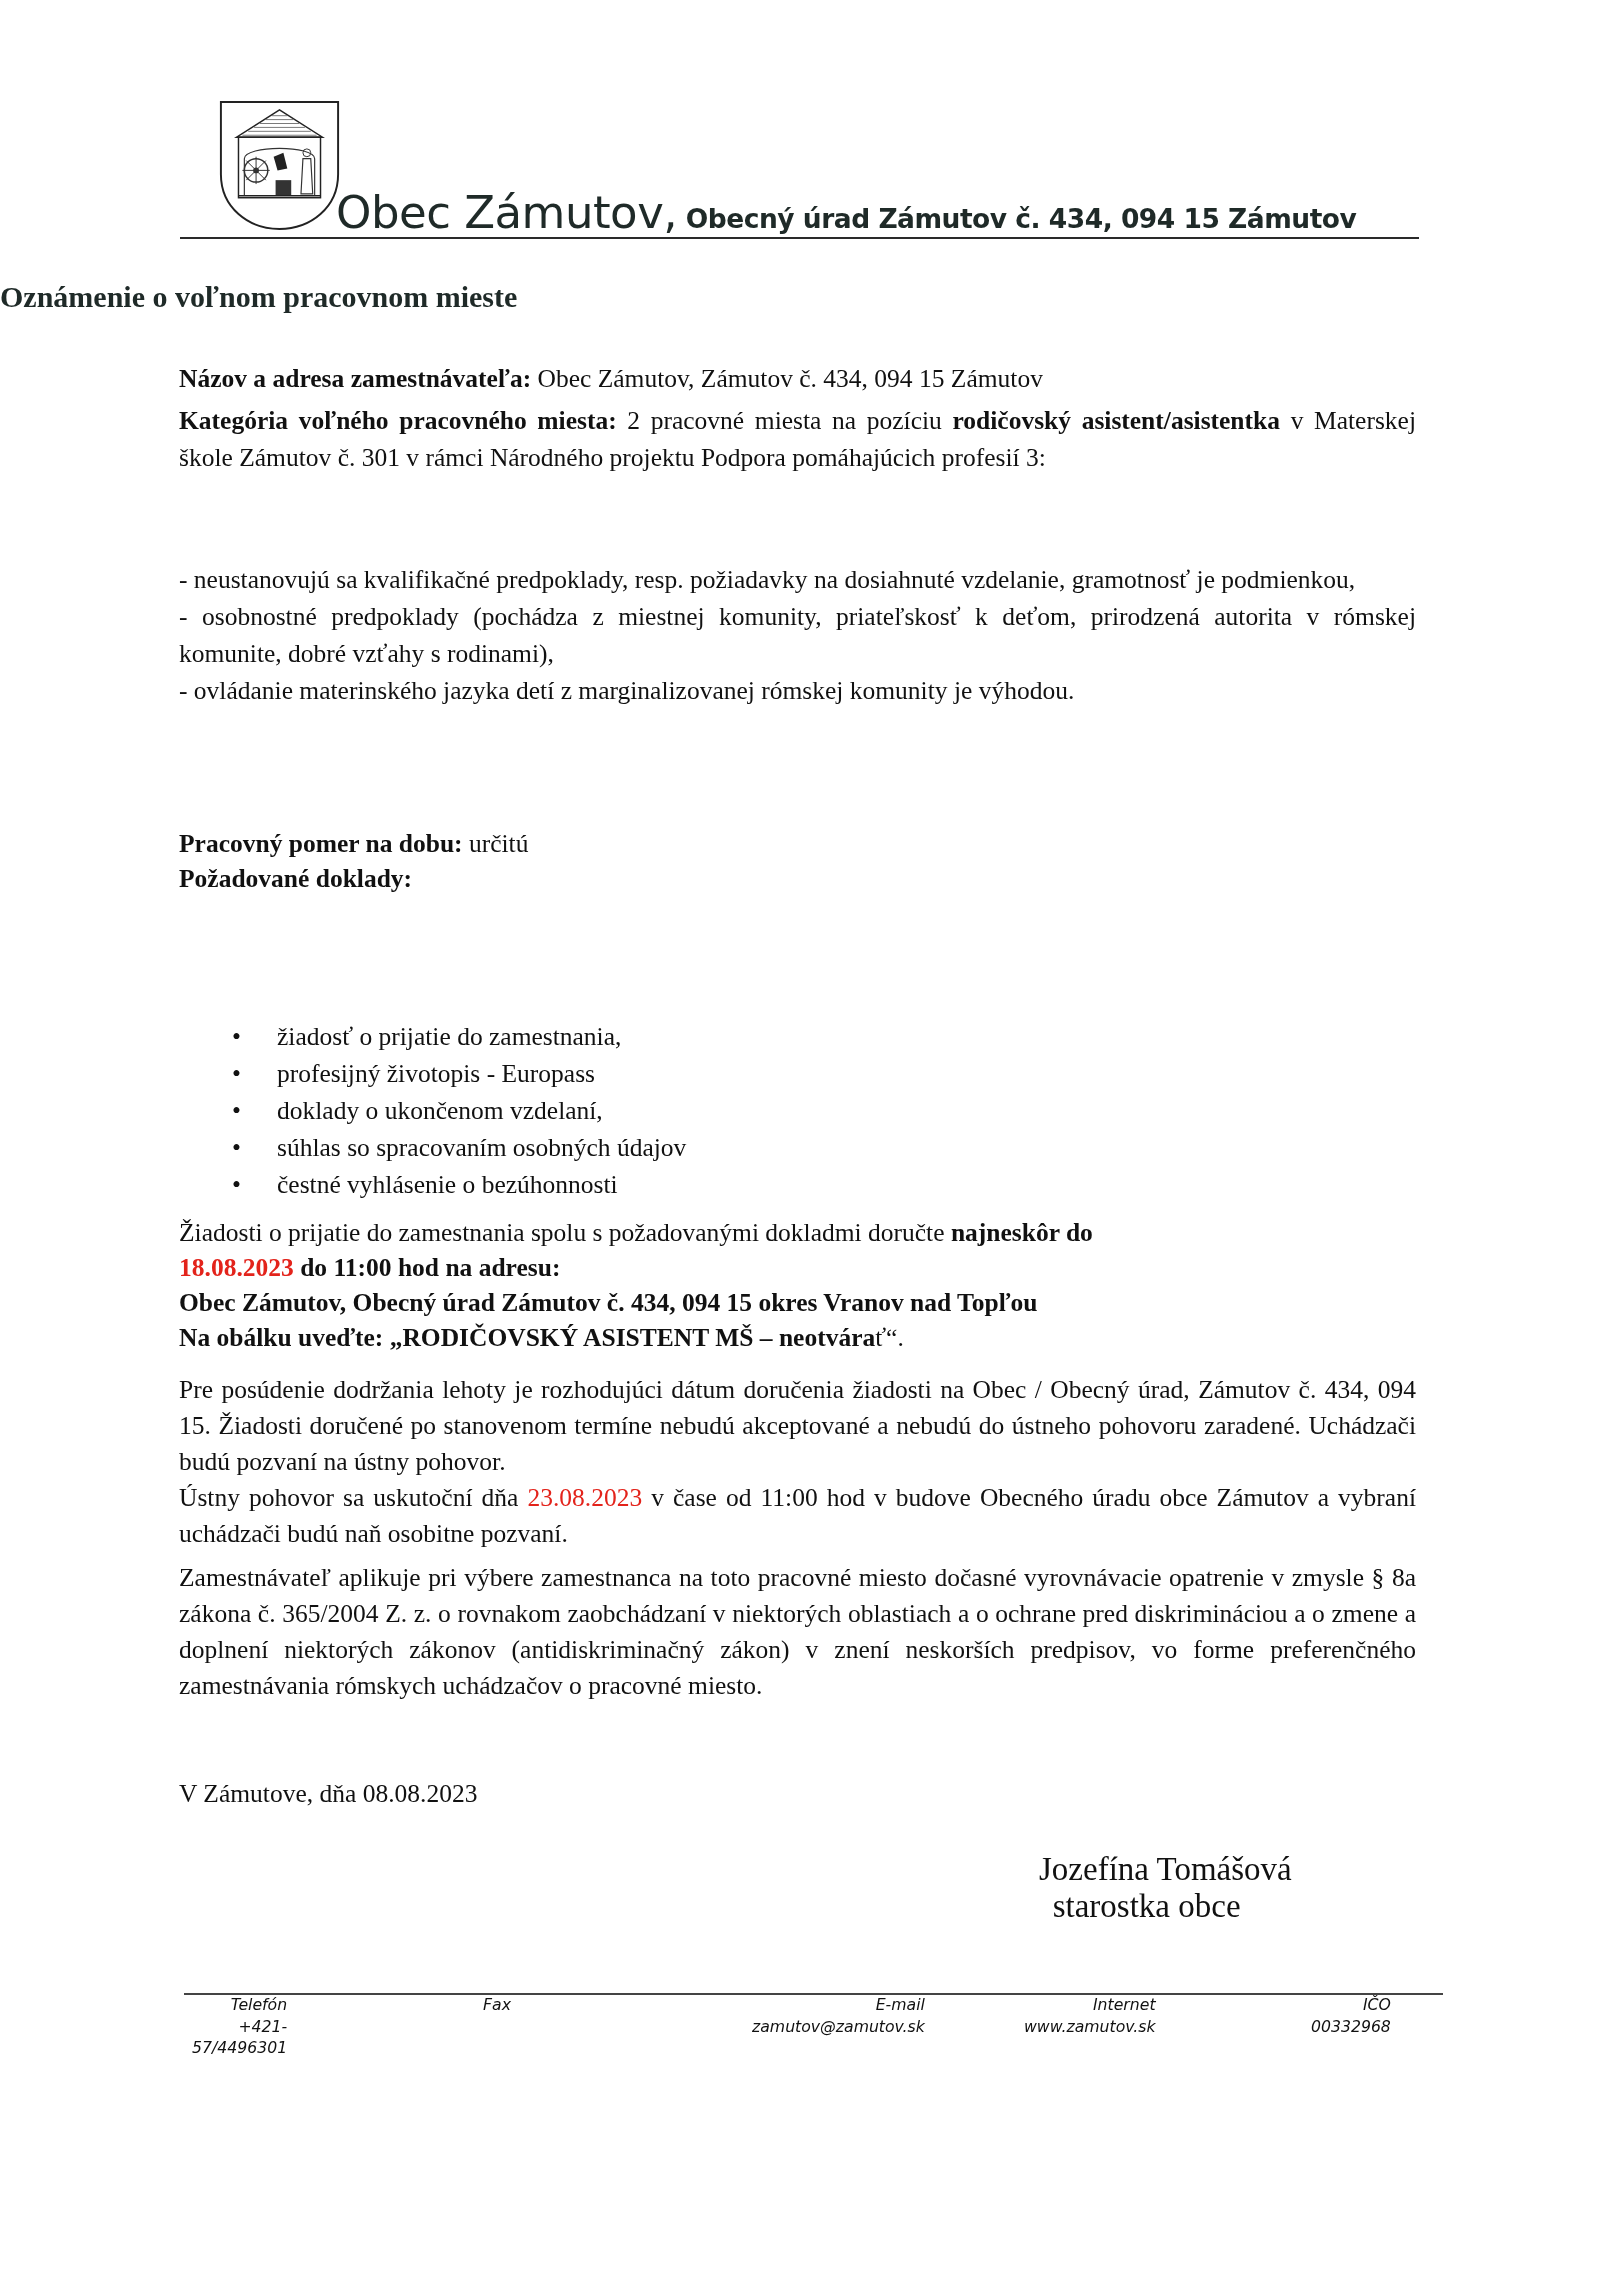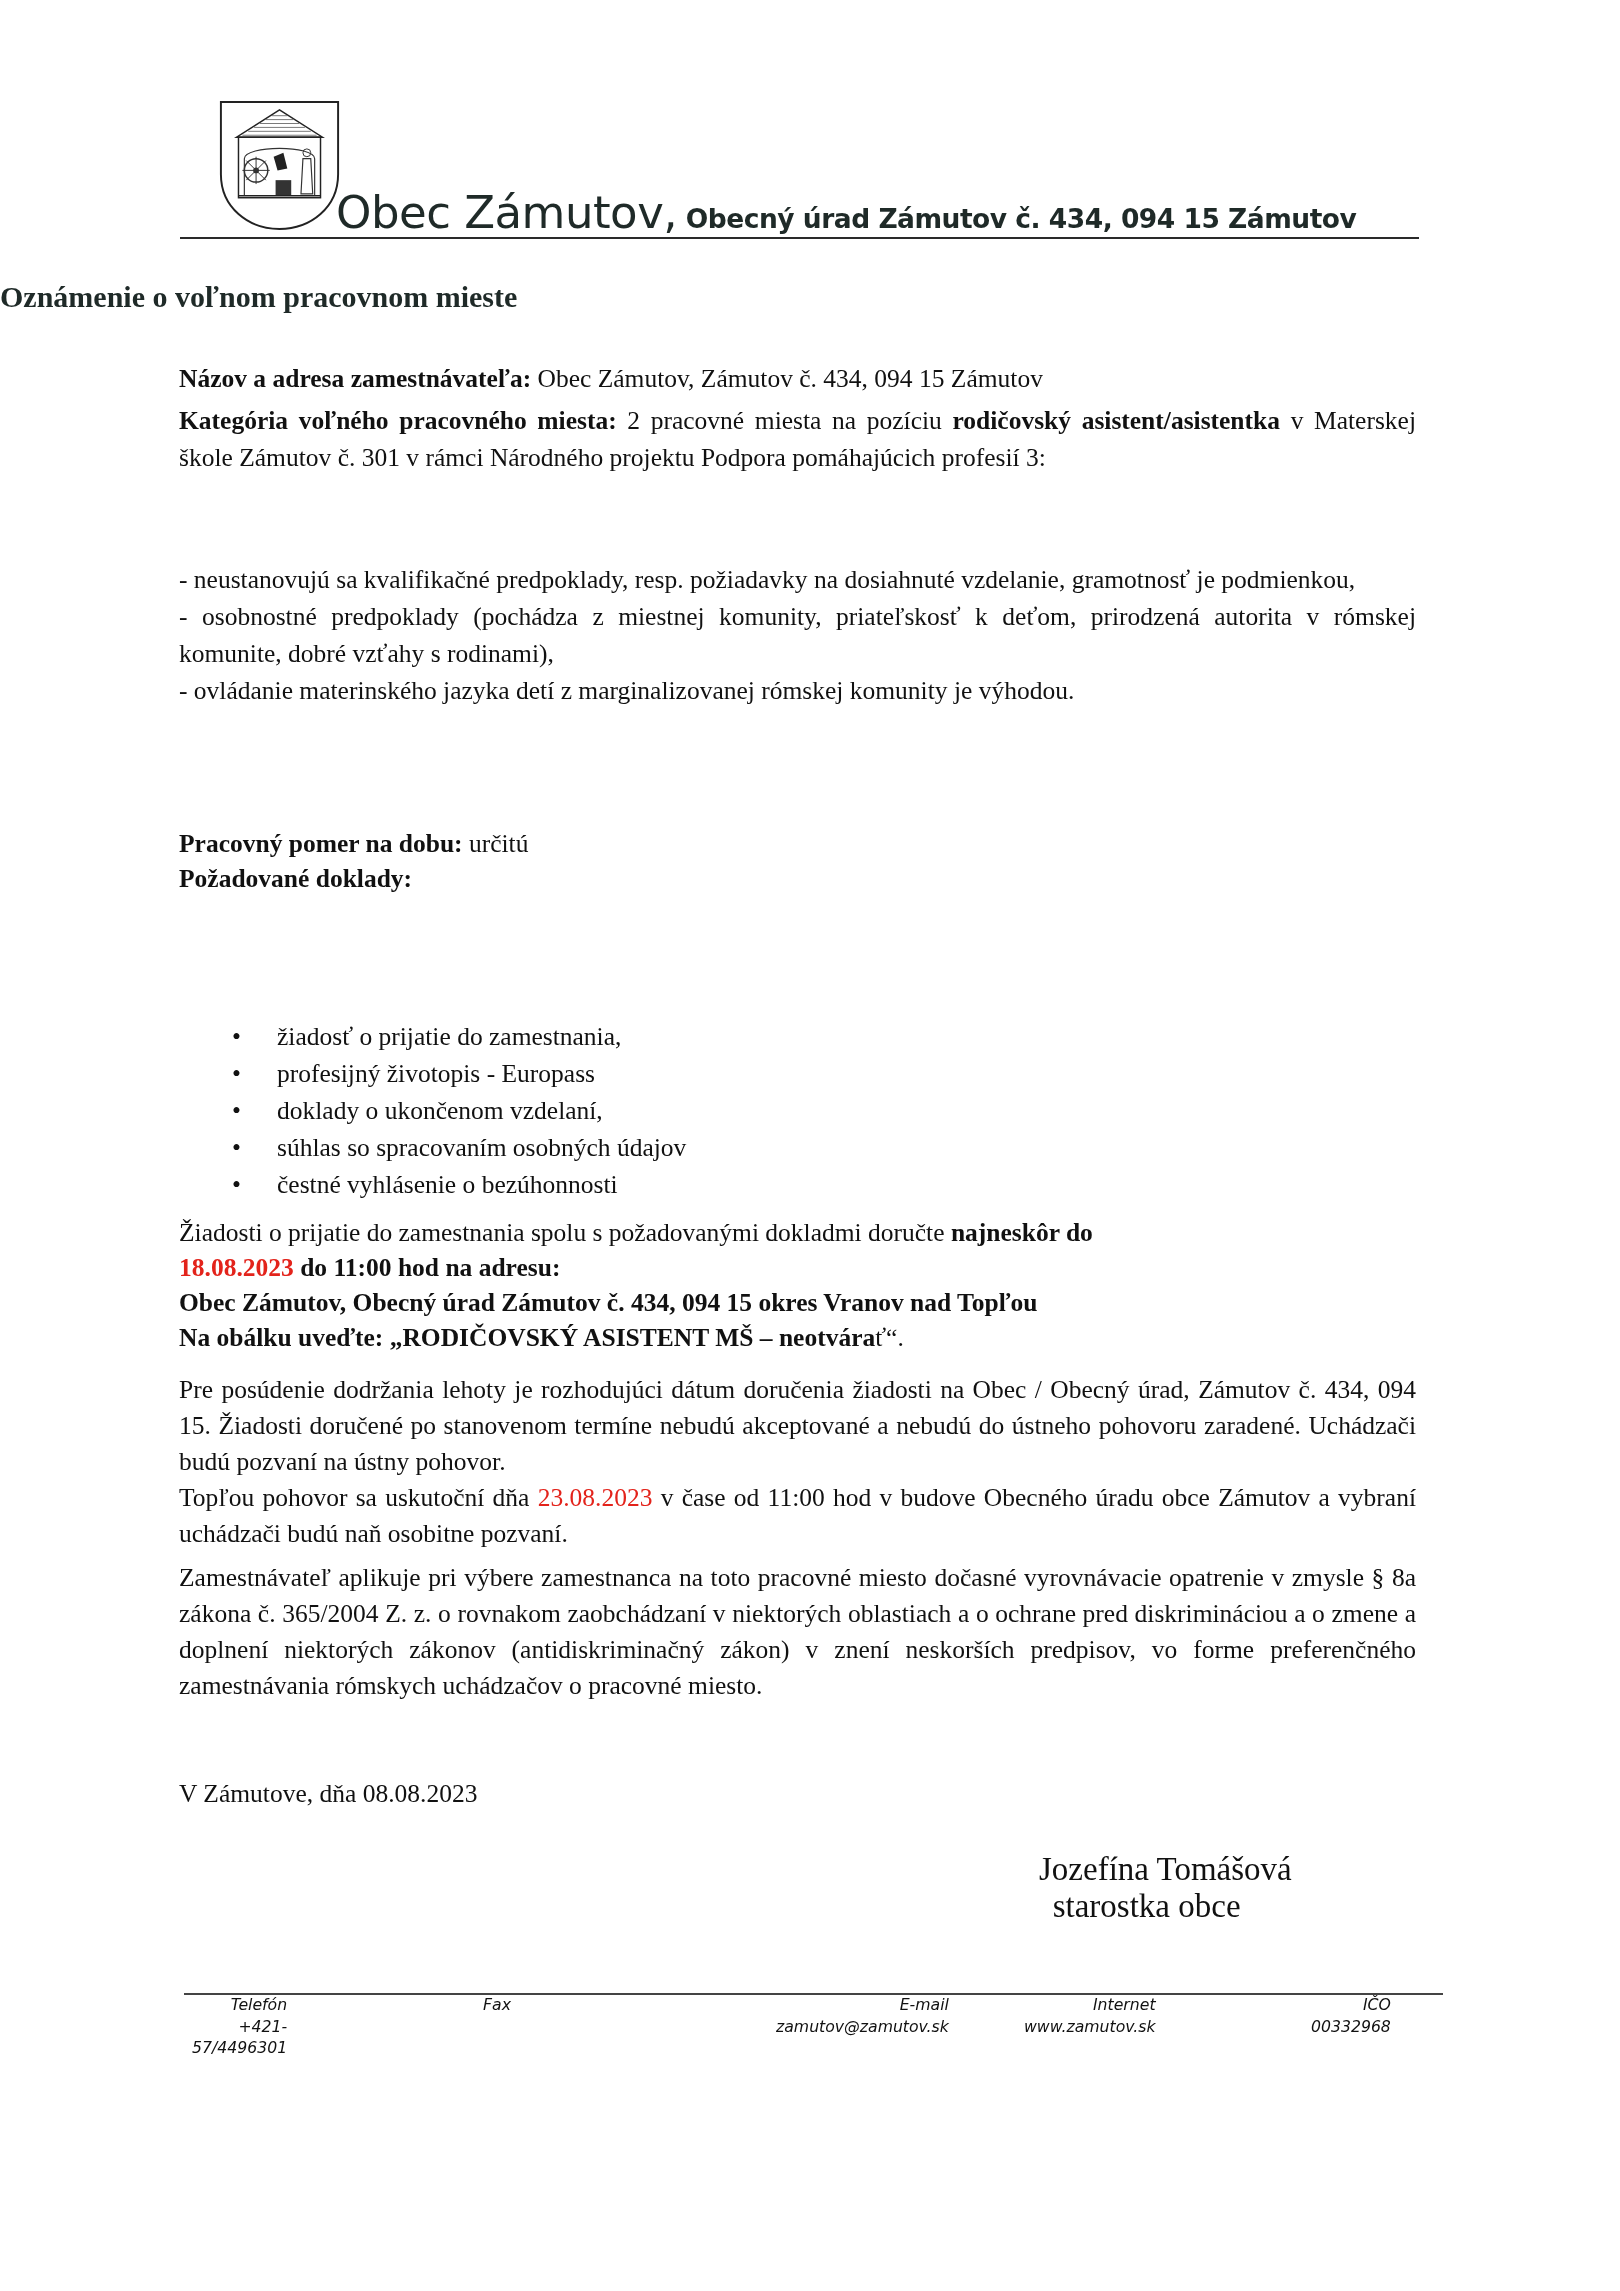--- a/index.html
+++ b/index.html
@@ -32,21 +32,21 @@
   #measure-block { top:1560px; line-height:36px; }
   #place-date { position:absolute; left:179px; top:1779px; font-size:25.5px; }
   #signature { position:absolute; left:1039px; top:1851px; font-size:33px; line-height:37px; }
   #signature .role { padding-left:13.7px; }
 
   
   #footer-rule { position:absolute; left:184px; top:1993px; width:1259px; height:2px; background:#444; }
   .footer-col { position:absolute; top:1994px; font-family:"DejaVu Sans","Liberation Sans",sans-serif; font-style:italic; font-size:15.7px; line-height:21.6px; color:#111;text-align:right; }
   #footer-phone { left:192px; }
   #footer-fax { left:483px; }
-  #footer-email { left:776px; }
+  #footer-email { left:752px; }
   #footer-internet { left:1024px; }
   #footer-ico { left:1311px; }
   .footer-col .val { display:block; }
 </style>
 </head>
 <body>
 
 <div id="emblem">
   <svg width="125" height="135" viewBox="0 0 128 138">
     <path d="M4 4 H124 V78 C124 112 96 134 64 134 C32 134 4 112 4 78 Z" fill="#fff" stroke="#222" stroke-width="2"></path>
@@ -111,21 +111,21 @@
 </ul>
 
 <div id="submission-block" class="block serif">
   <p><span>Žiadosti o prijatie do zamestnania spolu s požadovanými dokladmi doručte </span><span class="b">najneskôr do</span><br><span class="b red">18.08.2023</span><span class="b"> do 11:00 hod na adresu:</span></p>
   <p class="b">Obec Zámutov, Obecný úrad Zámutov č. 434, 094 15 okres Vranov nad Topľou</p>
   <p><span class="b">Na obálku uveďte: „RODIČOVSKÝ  ASISTENT  MŠ – neotvára</span><span>ť“.</span></p>
 </div>
 
 <div id="assessment-block" class="block serif">
   <p>Pre posúdenie dodržania lehoty je rozhodujúci dátum doručenia žiadosti na Obec / Obecný úrad, Zámutov č. 434, 094 15. Žiadosti doručené po stanovenom termíne nebudú akceptované a nebudú do ústneho pohovoru zaradené. Uchádzači budú pozvaní na ústny pohovor.</p>
-  <p><span>Topľou pohovor sa uskutoční dňa </span><span class="red">23.08.2023</span><span> v čase od 11:00 hod v budove Obecného úradu obce Zámutov a vybraní uchádzači budú naň osobitne pozvaní.</span></p>
+  <p><span>Ústny pohovor sa uskutoční dňa </span><span class="red">23.08.2023</span><span> v čase od 11:00 hod v budove Obecného úradu obce Zámutov a vybraní uchádzači budú naň osobitne pozvaní.</span></p>
 </div>
 
 <div id="measure-block" class="block serif">
   <p>Zamestnávateľ aplikuje pri výbere zamestnanca na toto pracovné miesto dočasné vyrovnávacie opatrenie v zmysle § 8a zákona č. 365/2004 Z. z. o rovnakom zaobchádzaní v niektorých oblastiach a o ochrane pred diskrimináciou a o zmene a doplnení niektorých zákonov (antidiskriminačný zákon) v znení neskorších predpisov, vo forme preferenčného zamestnávania rómskych uchádzačov o pracovné miesto.</p>
 </div>
 
 <div id="place-date" class="serif">V Zámutove, dňa 08.08.2023</div>
 
 <div id="signature" class="serif">
   <div>Jozefína Tomášová</div>

